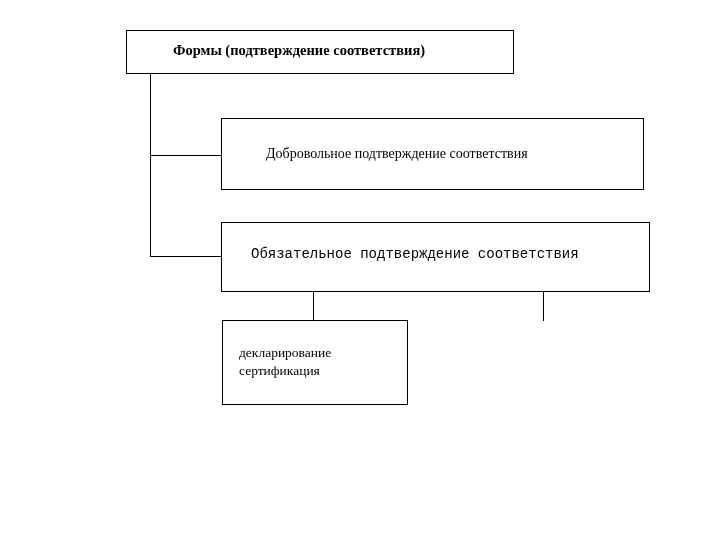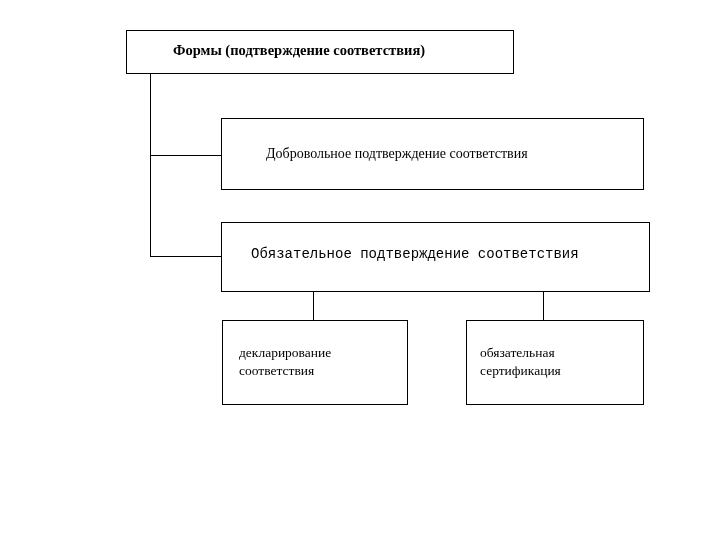--- a/index.html
+++ b/index.html
@@ -138,21 +138,17 @@
   <div class="node" id="node-voluntary">
     <div class="label">Добровольное подтверждение соответствия</div>
   </div>
 
   <div class="node" id="node-mandatory">
     <div class="label">Обязательное подтверждение соответствия</div>
   </div>
 
   <div class="node" id="node-declaration">
     <div class="label">декларирование
-соответствия</div>
+сертификация</div>
   </div>
 
-  <div class="node" id="node-certification">
-    <div class="label">обязательная
-сертификация</div>
-  </div>
 
 </div>
 
 </body></html>

